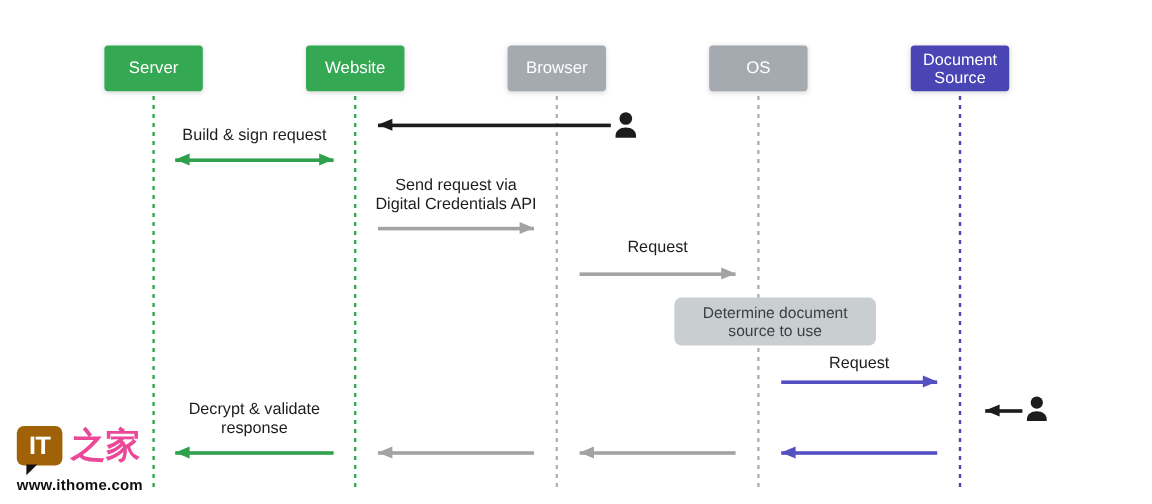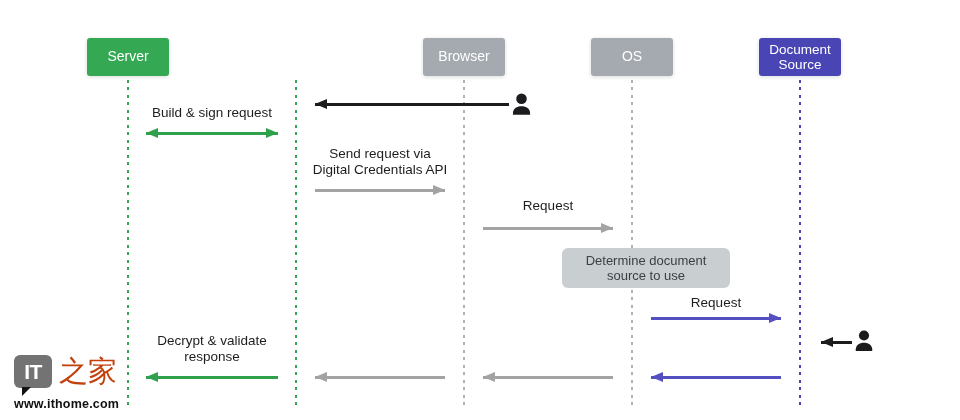--- a/index.html
+++ b/index.html
@@ -43,46 +43,47 @@
   .note{
     position:absolute;left:562px;top:248px;width:168px;height:40px;border-radius:6px;
     background:#c9ced1;color:#3b4045;display:flex;align-items:center;justify-content:center;
     text-align:center;font-size:13px;line-height:15.5px;white-space:pre-line;
   }
   .person{position:absolute;}
   
   .wm{position:absolute;left:14px;top:355px;width:110px;}
   .wm-row{display:flex;align-items:flex-start;}
   .wm-bubble{
-    position:relative;width:38px;height:33px;background:#737373;border-radius:6px;
+    position:relative;width:38px;height:33px;background:#a16207;border-radius:6px;
     display:flex;align-items:center;justify-content:center;
     color:#ffffff;font-weight:bold;font-size:21px;letter-spacing:-0.5px;
   }
   .wm-bubble::after{
     content:"";position:absolute;left:8px;bottom:-8px;width:0;height:0;
     border-top:9px solid #111111;border-right:9px solid transparent;
   }
   .wm-cjk{
-    margin-left:7px;font-size:29px;line-height:33px;font-weight:normal;color:#c2410c;
+    margin-left:7px;font-size:29px;line-height:33px;font-weight:bold;color:#ec4899;
     font-family:"DejaVu Sans",sans-serif;
   }
   .wm-url{margin-top:9px;font-size:12.5px;font-weight:bold;color:#111111;letter-spacing:0.2px;}
 </style>
 </head>
 <body>
 
 <div id="stage">
 
   <div class="lifeline" style="left:126.7px;--c:#34a853"></div>
   <div class="lifeline" style="left:294.7px;--c:#34a853"></div>
   <div class="lifeline" style="left:462.7px;--c:#aeb3b7"></div>
   <div class="lifeline" style="left:630.7px;--c:#aeb3b7"></div>
   <div class="lifeline" style="left:798.7px;--c:#4a45b4"></div>
 
   <div class="actor green" style="left:87px">Server</div>
+  <div class="actor green" style="left:255px">Website</div>
   <div class="actor gray" style="left:423px">Browser</div>
   <div class="actor gray" style="left:591px">OS</div>
   <div class="actor indigo" style="left:759px;font-size:13.5px">Document
 Source</div>
 
   <div class="person" style="left:508px;top:92px">
     <svg width="27" height="27" viewBox="0 0 24 24" aria-hidden="true">
       <circle cx="12" cy="6" r="4.7" fill="#1c1c1e"></circle>
       <path d="M12 12.6 C7.7 12.6 4.4 15 4.4 18.7 L4.4 20.2 L19.6 20.2 L19.6 18.7 C19.6 15 16.3 12.6 12 12.6 Z" fill="#1c1c1e"></path>
     </svg>

